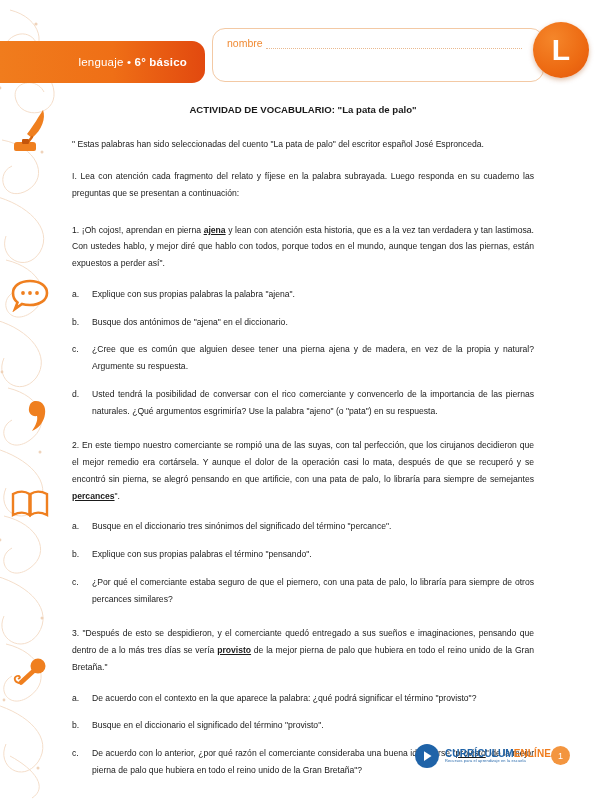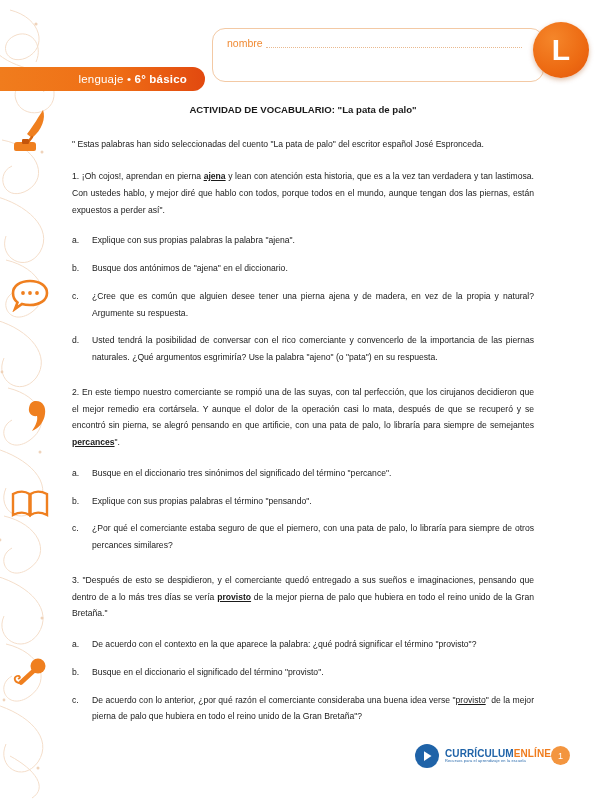--- a/index.html
+++ b/index.html
@@ -39,24 +39,23 @@
   .icon-mic   { top: 655px; }
 
   
   .header { position: absolute; left: 0; top: 0; width: 600px; height: 100px; }
 
   .subject-bar {
     position: absolute;
     left: 0;
     top: 41px;
     width: 205px;
-    height: 24px;
+    height: 42px;
     background: linear-gradient(90deg, #f07c1d 0%, #ef6f16 55%, #e2490f 100%);
     border-radius: 0 13px 13px 0;
-    margin-top: 26px;
   }
   .subject-bar .label {
     position: absolute;
     right: 18px;
     top: 50%;
     transform: translateY(-50%);
     color: #ffffff;
     font-size: 11.5px;
     letter-spacing: .2px;
     white-space: nowrap;
@@ -70,21 +69,21 @@
     width: 330px;
     height: 52px;
     border: 1px solid #f3c9a4;
     border-radius: 13px;
     background: #fff;
   }
   .ident-row {
     position: absolute;
     left: 14px;
     display: flex;
-    align-items: center;
+    align-items: flex-end;
     gap: 3px;
   }
   .ident-row.r1 { top: 8px; }
   .ident-row.r2 { top: 28px; }
   .ident-label {
     color: #f08a33;
     font-size: 10.5px;
     white-space: nowrap;
   }
   .dotline {
@@ -313,20 +312,21 @@
   </div>
 
   <div class="badge-l">
     <span>L</span>
   </div>
 </div>
 
 <div class="content">
   <h1 class="activity-title">ACTIVIDAD DE VOCABULARIO: "La pata de palo"</h1>
   <p class="intro">" Estas palabras han sido seleccionadas del cuento "La pata de palo" del escritor español José Espronceda.</p>
+  <p class="instruction">I. Lea con atención cada fragmento del relato y fíjese en la palabra subrayada. Luego responda en su cuaderno las preguntas que se presentan a continuación:</p>
   <div id="sections-root">
       <p class="excerpt"><span>1.</span> <span>¡Oh cojos!, aprendan en pierna </span><u>ajena</u><span> y lean con atención esta historia, que es a la vez tan verdadera y tan lastimosa. Con ustedes hablo, y mejor diré que hablo con todos, porque todos en el mundo, aunque tengan dos las piernas, están expuestos a perder así".</span></p>
       <ul class="qlist">
         <li class="qitem">
           <span class="qmark">a.</span>
           <span class="qtext">Explique con sus propias palabras la palabra "ajena".</span>
         </li>
         <li class="qitem">
           <span class="qmark">b.</span>
           <span class="qtext">Busque dos antónimos de "ajena" en el diccionario.</span>

